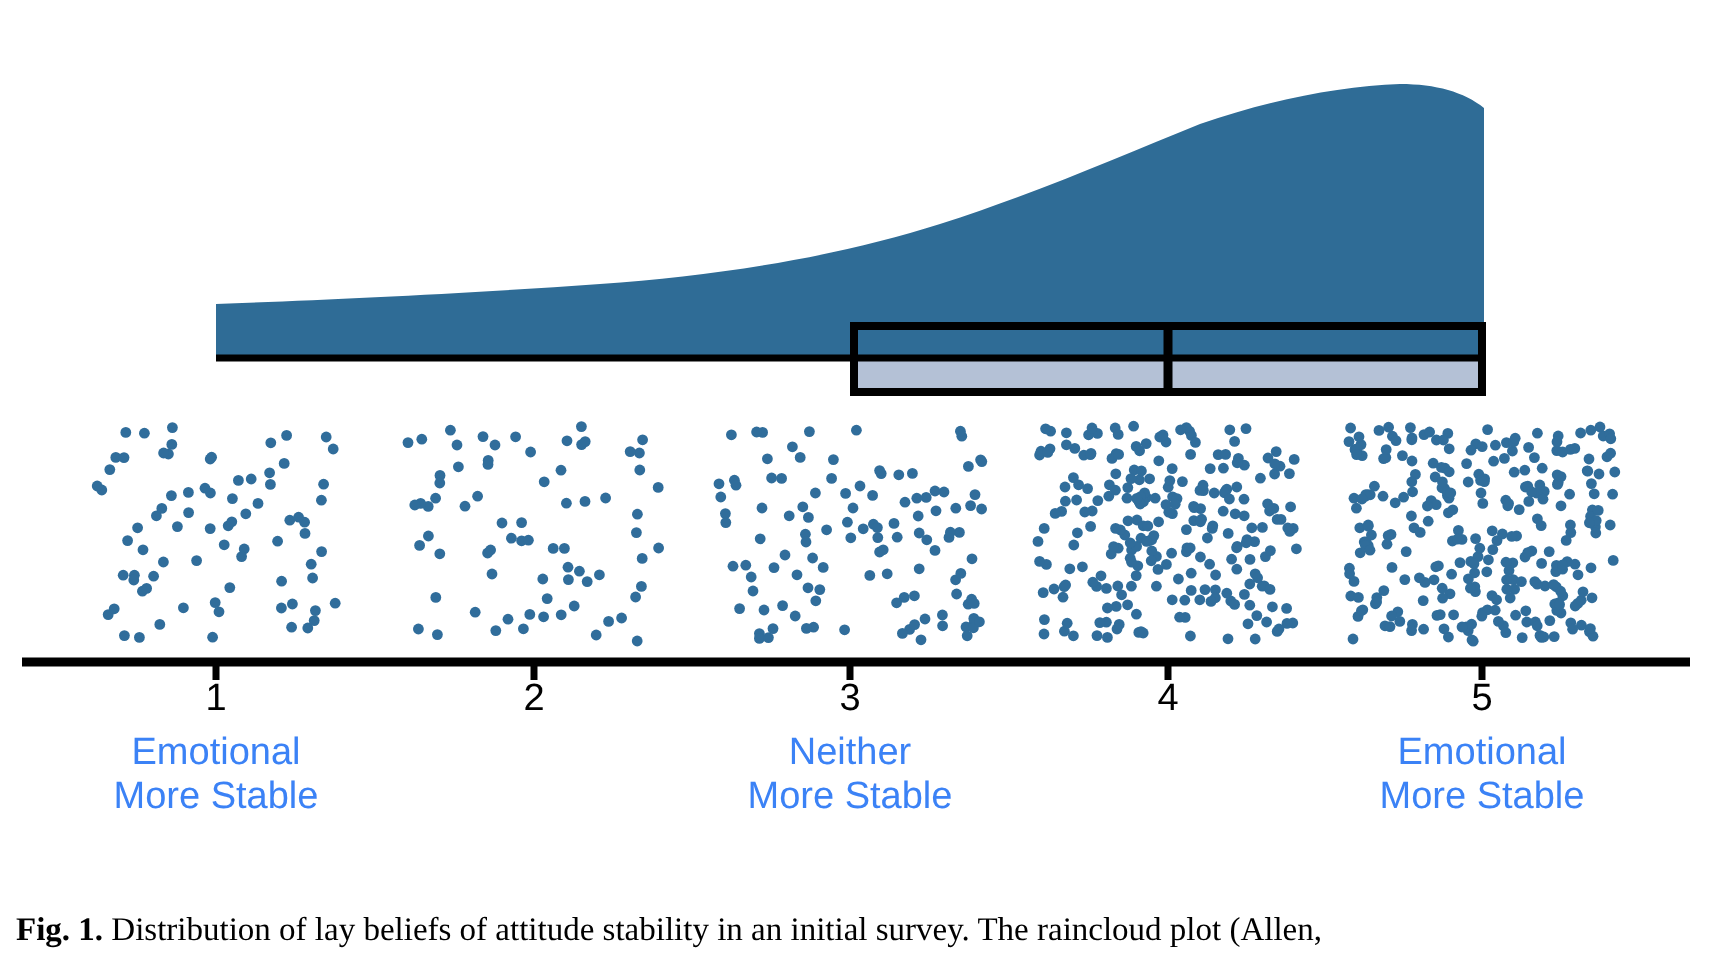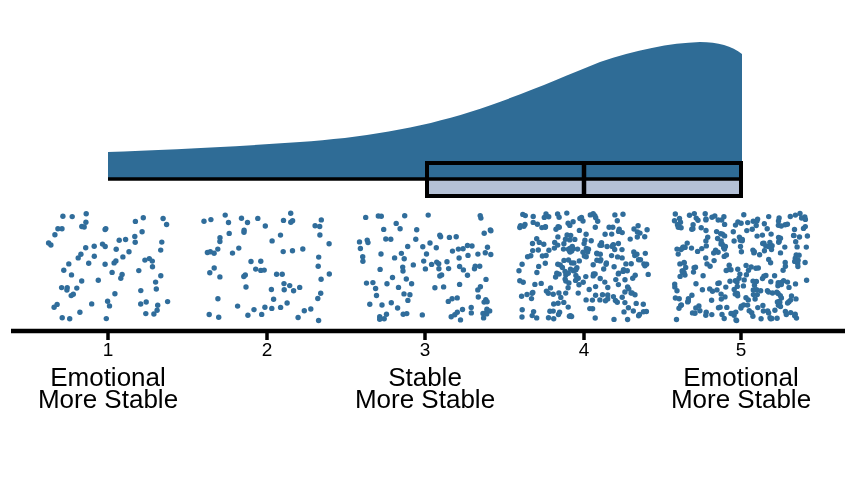--- a/index.html
+++ b/index.html
@@ -10,21 +10,21 @@
 
   .plot-svg{position:absolute;left:0;top:0;width:864px;height:440px;}
 
   
   .tick-num{position:absolute;text-align:center;width:120px;
             font-family:"Liberation Sans", sans-serif;
             font-size:19px;font-weight:400;color:#000;line-height:20px;}
   
   .anchor{position:absolute;text-align:center;width:210px;
           font-family:"Liberation Sans", sans-serif;
-          font-size:26px;font-weight:400;color:#000000;line-height:22px;}
+          font-size:19px;font-weight:400;color:#3b82f6;line-height:22px;}
   .anchor .l1{display:block;}
   .anchor .l2{display:block;}
 
   #caption{position:absolute;left:8px;top:455px;width:856px;
            font-family:"Liberation Serif", serif;
            font-size:16.5px;line-height:20px;color:#000;
            white-space:nowrap;}
   #caption .figlabel{font-weight:bold;}
   #caption .captext{font-weight:400;}
 </style>
@@ -886,22 +886,26 @@
   <div class="tick-num" style="left:207px;top:340px;">2</div>
   <div class="tick-num" style="left:365px;top:340px;">3</div>
   <div class="tick-num" style="left:524px;top:340px;">4</div>
   <div class="tick-num" style="left:681px;top:340px;">5</div>
 
   <div class="anchor" style="left:3px;top:366px;">
     <span class="l1">Emotional</span>
     <span class="l2">More Stable</span>
   </div>
   <div class="anchor" style="left:320px;top:366px;">
-    <span class="l1">Stable</span>
+    <span class="l1">Neither</span>
     <span class="l2">More Stable</span>
   </div>
   <div class="anchor" style="left:636px;top:366px;">
     <span class="l1">Emotional</span>
     <span class="l2">More Stable</span>
   </div>
 
+  <div id="caption">
+    <span class="figlabel">Fig. 1.</span>
+    <span class="captext">Distribution of lay beliefs of attitude stability in an initial survey. The raincloud plot (Allen,</span>
+  </div>
 
 </div>
 
 </body></html>

